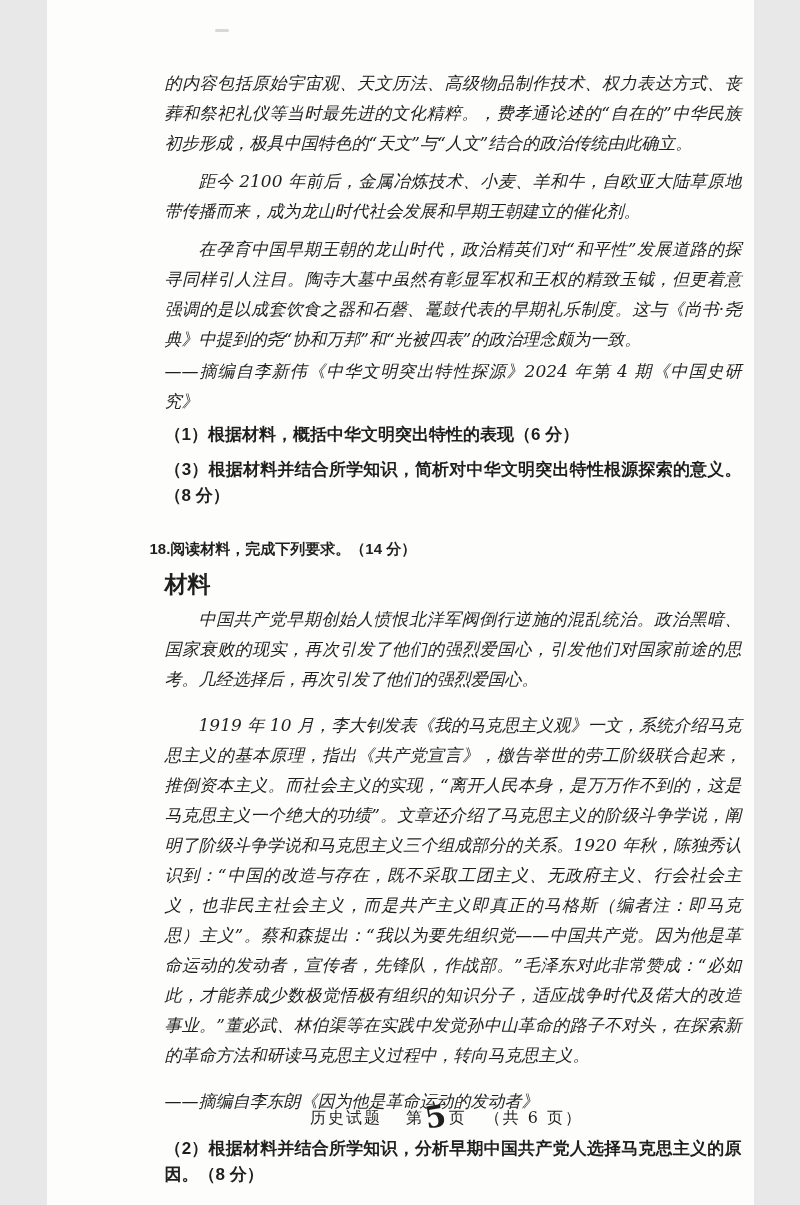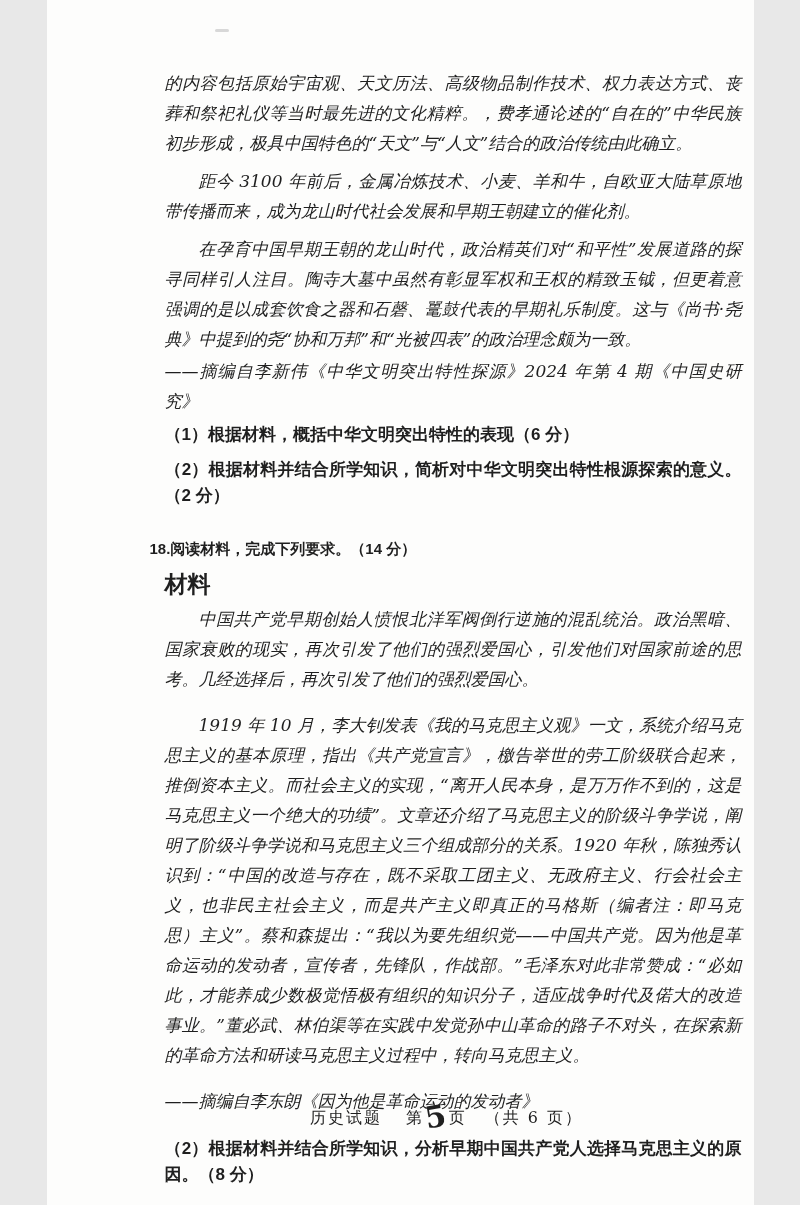--- a/index.html
+++ b/index.html
@@ -105,25 +105,25 @@
 <body>
 
 <div class="page">
 
   <div class="scan-mark"></div>
 
   <div class="content">
 
     <section>
       <p class="kai">的内容包括原始宇宙观、天文历法、高级物品制作技术、权力表达方式、丧葬和祭祀礼仪等当时最先进的文化精粹。，费孝通论述的“自在的”中华民族初步形成，极具中国特色的“天文”与“人文”结合的政治传统由此确立。</p>
-      <p class="kai indent gap-sm">距今 3100 年前后，金属冶炼技术、小麦、羊和牛，自欧亚大陆草原地带传播而来，成为龙山时代社会发展和早期王朝建立的催化剂。</p>
+      <p class="kai indent gap-sm">距今 2100 年前后，金属冶炼技术、小麦、羊和牛，自欧亚大陆草原地带传播而来，成为龙山时代社会发展和早期王朝建立的催化剂。</p>
       <p class="kai indent gap-sm">在孕育中国早期王朝的龙山时代，政治精英们对“和平性”发展道路的探寻同样引人注目。陶寺大墓中虽然有彰显军权和王权的精致玉钺，但更着意强调的是以成套饮食之器和石磬、鼍鼓代表的早期礼乐制度。这与《尚书·尧典》中提到的尧“协和万邦”和“光被四表”的政治理念颇为一致。</p>
       <p class="kai attribution">——摘编自李新伟《中华文明突出特性探源》2024 年第 4 期《中国史研究》</p>
       <p class="sub">（1）根据材料，概括中华文明突出特性的表现（6 分）</p>
-      <p class="sub">（2）根据材料并结合所学知识，简析对中华文明突出特性根源探索的意义。（2 分）</p>
+      <p class="sub">（3）根据材料并结合所学知识，简析对中华文明突出特性根源探索的意义。（8 分）</p>
     </section>
 
     <section>
       <p class="q-header gap-lg">18.阅读材料，完成下列要求。（14 分）</p>
       <p class="material-label">材料</p>
       <p class="kai indent">中国共产党早期创始人愤恨北洋军阀倒行逆施的混乱统治。政治黑暗、国家衰败的现实，再次引发了他们的强烈爱国心，引发他们对国家前途的思考。几经选择后，再次引发了他们的强烈爱国心。</p>
       <p class="kai indent gap-md">1919 年 10 月，李大钊发表《我的马克思主义观》一文，系统介绍马克思主义的基本原理，指出《共产党宣言》，檄告举世的劳工阶级联合起来，推倒资本主义。而社会主义的实现，“离开人民本身，是万万作不到的，这是马克思主义一个绝大的功绩”。文章还介绍了马克思主义的阶级斗争学说，阐明了阶级斗争学说和马克思主义三个组成部分的关系。1920 年秋，陈独秀认识到：“中国的改造与存在，既不采取工团主义、无政府主义、行会社会主义，也非民主社会主义，而是共产主义即真正的马格斯（编者注：即马克思）主义”。蔡和森提出：“我以为要先组织党——中国共产党。因为他是革命运动的发动者，宣传者，先锋队，作战部。”毛泽东对此非常赞成：“必如此，才能养成少数极觉悟极有组织的知识分子，适应战争时代及偌大的改造事业。”董必武、林伯渠等在实践中发觉孙中山革命的路子不对头，在探索新的革命方法和研读马克思主义过程中，转向马克思主义。</p>
       <p class="kai attribution gap-md">——摘编自李东朗《因为他是革命运动的发动者》</p>
       <div class="q18-subs">
         <p class="sub">（2）根据材料并结合所学知识，分析早期中国共产党人选择马克思主义的原因。（8 分）</p>

